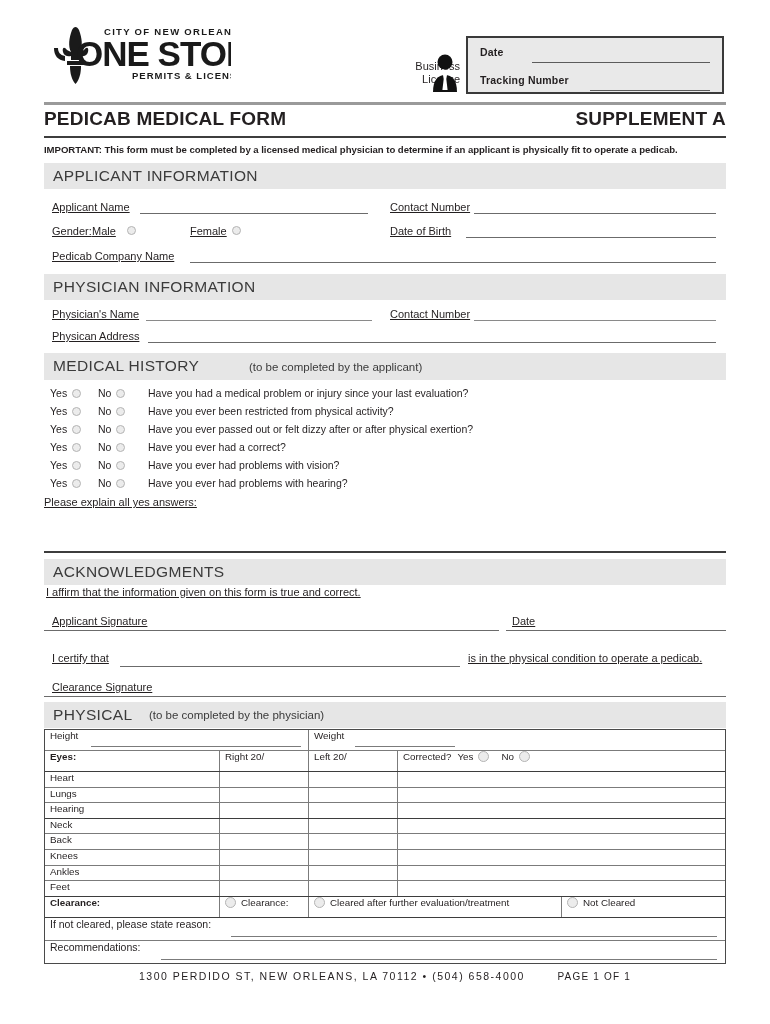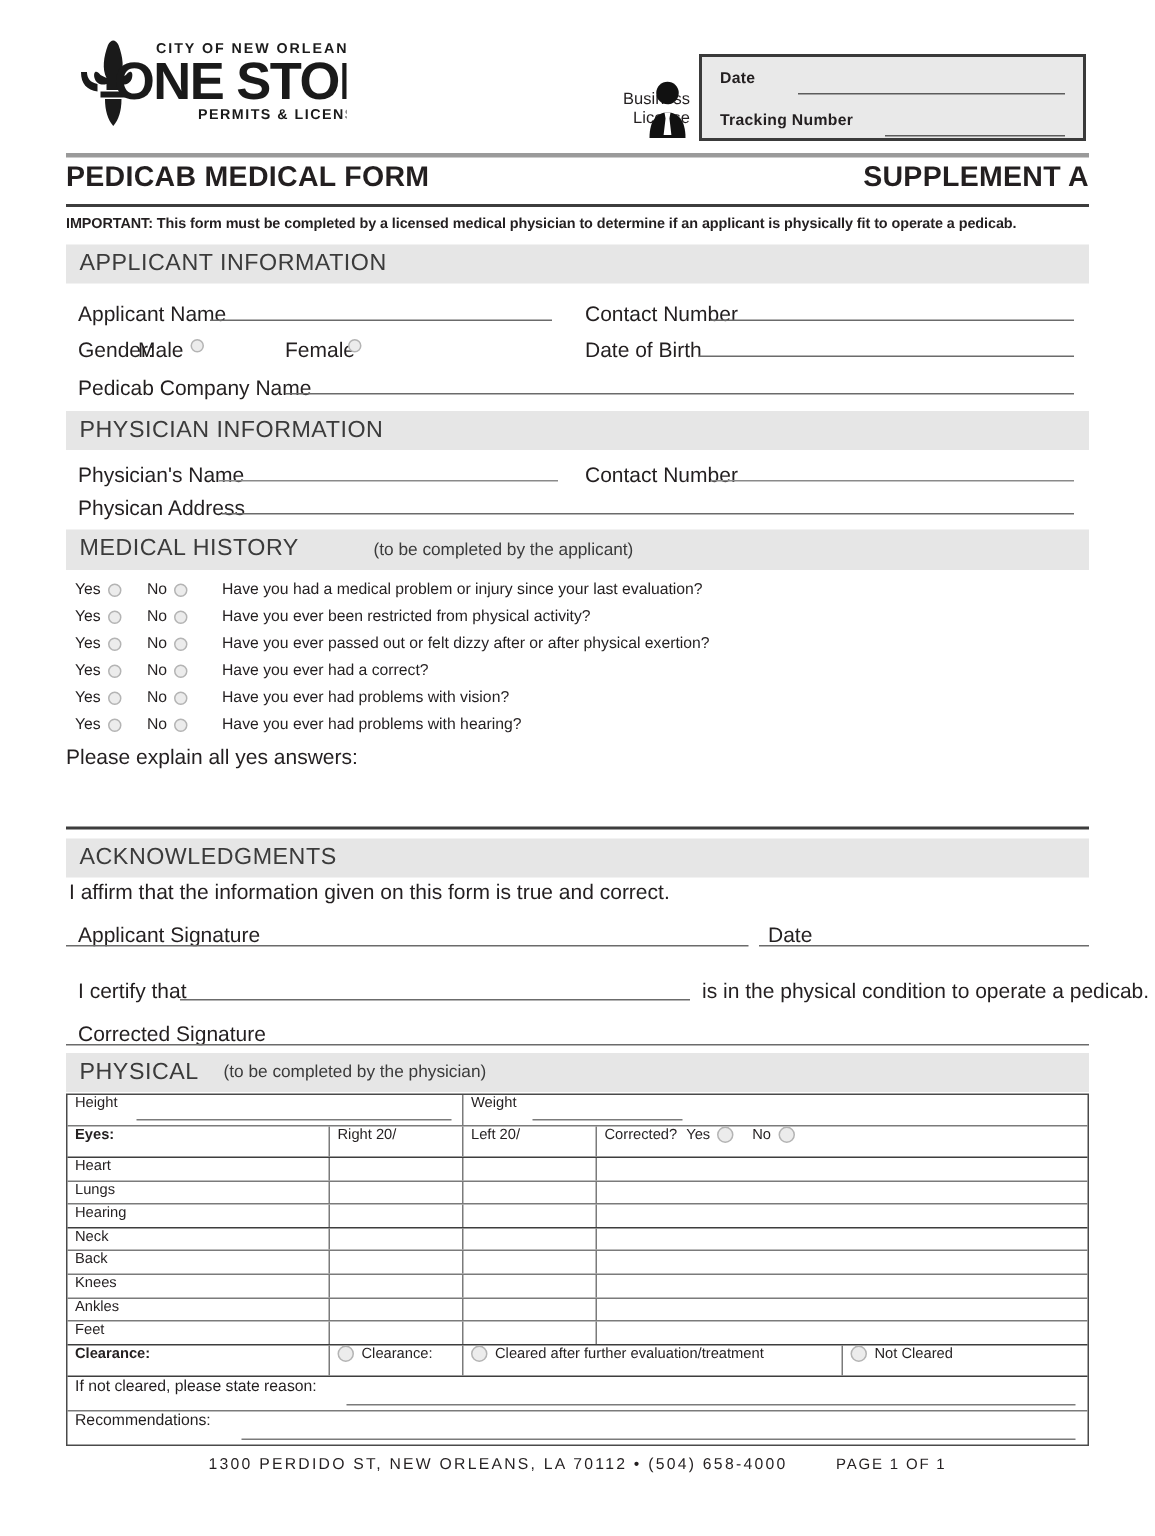--- a/index.html
+++ b/index.html
@@ -40,21 +40,21 @@
 
   .important{position:absolute;left:44px;right:44px;top:144px;font-size:9.6px;
              font-weight:bold;letter-spacing:-.05px;}
 
   
   .band{position:absolute;left:44px;right:44px;background:#e6e6e6;height:26px;}
   .band .bt{position:absolute;left:9px;top:4px;font-size:15.5px;letter-spacing:.35px;color:#3b3b3b;}
   .band .bs{font-size:11.5px;letter-spacing:0;color:#3b3b3b;}
 
   
-  .fl{position:absolute;font-size:14px;color:#231f20;}
+  .fl{position:absolute;font-size:11px;color:#231f20;text-decoration:underline;}
   .uline{position:absolute;height:0;border-bottom:1px solid #6b6b6b;}
   .uline.dot{border-bottom:1px solid #8a8a8a;}
 
   .radio{display:inline-block;width:9px;height:9px;border-radius:50%;
          background:#ececec;border:1px solid #b4b4b4;vertical-align:-1px;}
   .radio-abs{position:absolute;width:9px;height:9px;border-radius:50%;
          background:#ececec;border:1px solid #b4b4b4;box-sizing:border-box;}
 
   
   .qrow{position:absolute;left:44px;right:44px;height:19px;font-size:10.5px;}
@@ -235,21 +235,21 @@
 
   <div class="fl" style="left:52px;top:615px;">Applicant Signature</div>
   <div class="uline" style="left:44px;top:630px;width:455px;"></div>
   <div class="fl" style="left:512px;top:615px;">Date</div>
   <div class="uline" style="left:506px;top:630px;width:220px;"></div>
 
   <div class="fl" style="left:52px;top:652px;">I certify that</div>
   <div class="uline" style="left:120px;top:666px;width:340px;"></div>
   <div class="fl" style="left:468px;top:652px;">is in the physical condition to operate a pedicab.</div>
 
-  <div class="fl" style="left:52px;top:681px;">Corrected Signature</div>
+  <div class="fl" style="left:52px;top:681px;">Clearance Signature</div>
   <div class="uline" style="left:44px;top:696px;width:682px;"></div>
 
   <div class="band" style="top:702px;height:26px;">
     <span class="bt">PHYSICAL</span>
     <span class="bt bs" style="left:105px;top:7px;">(to be completed by the physician)</span>
   </div>
 
   <div class="ptable" style="top:729px;">
 
     <div class="tr tall">

